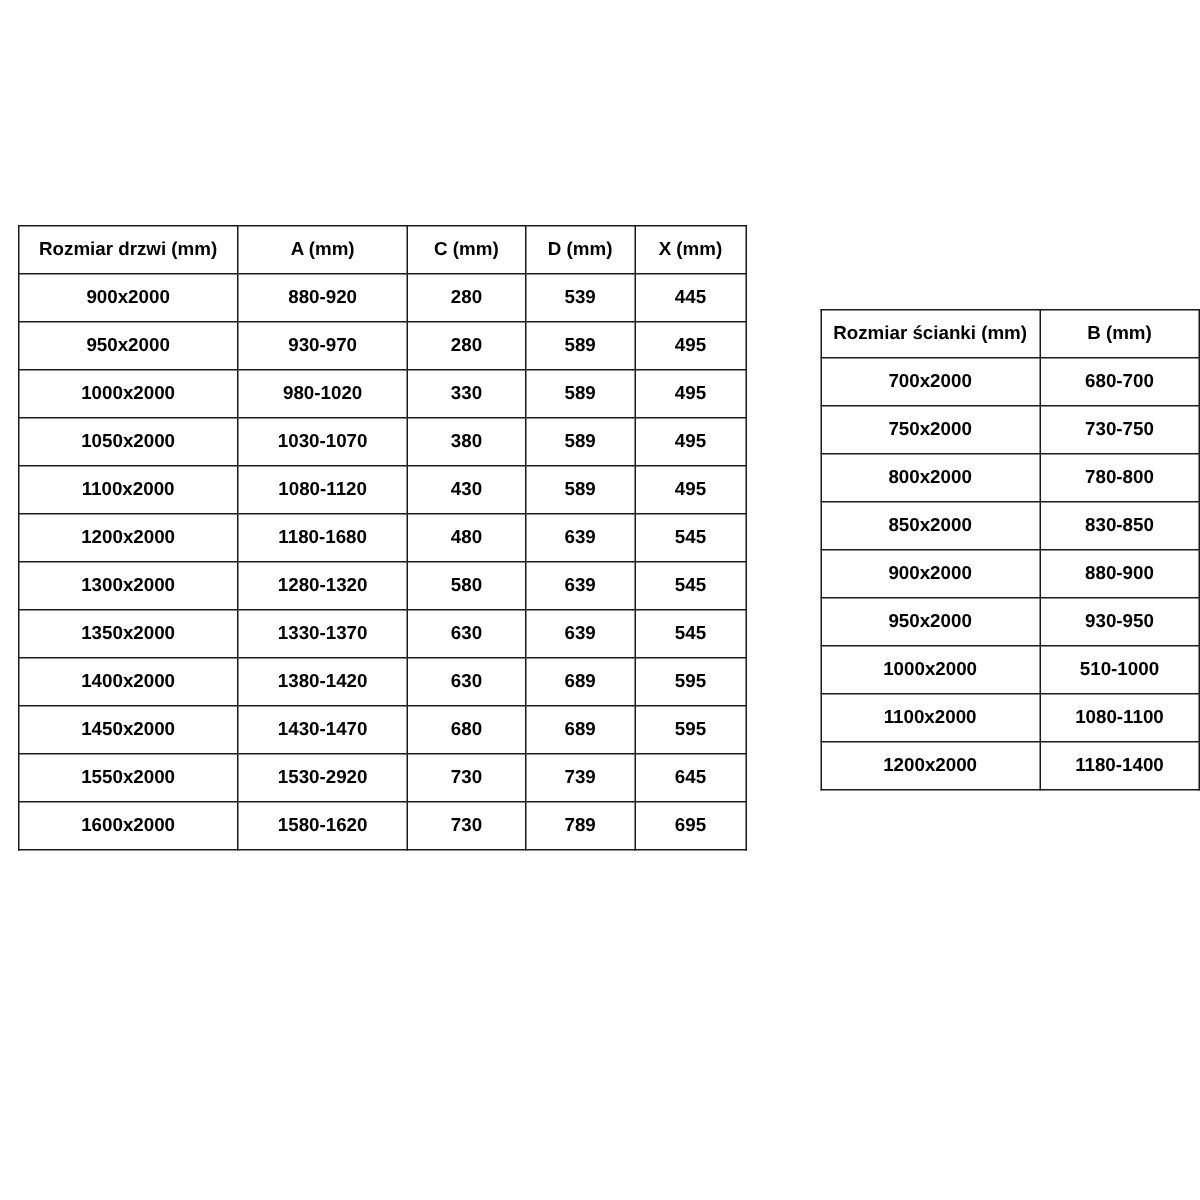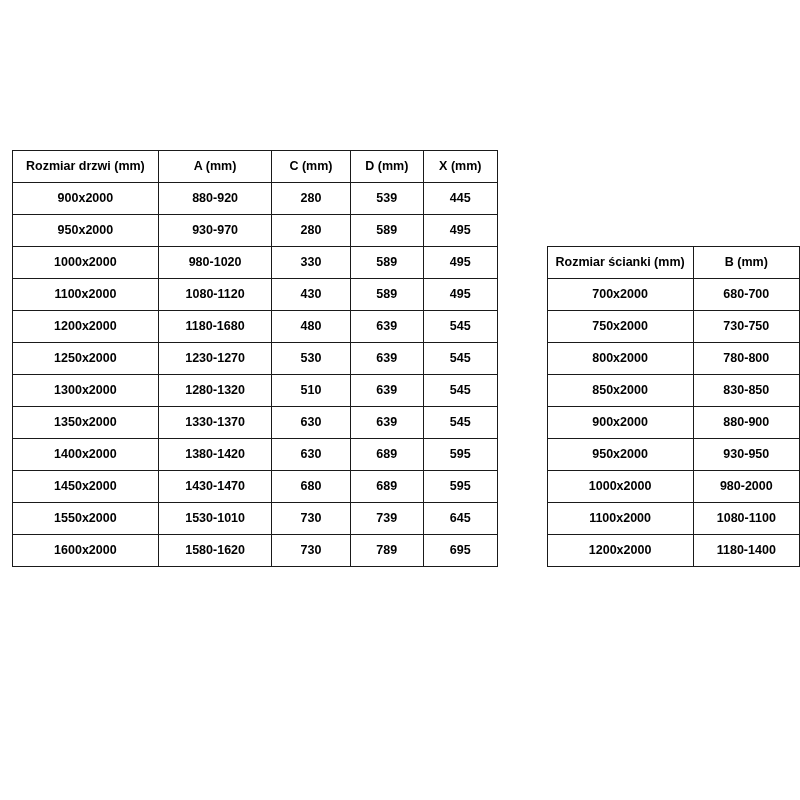--- a/index.html
+++ b/index.html
@@ -16,21 +16,21 @@
     overflow: hidden;
   }
   .sheet {
     position: absolute;
     top: 150px;
     left: 0;
     width: 800px;
   }
   .tables-row {
     display: flex;
-    align-items: flex-end;
+    align-items: center;
     justify-content: flex-start;
   }
   .table-wrap-left {
     margin-left: 12px;
   }
   .table-wrap-right {
     margin-left: 49px;
     margin-top: 15px;
   }
   table {
@@ -103,44 +103,44 @@
             <td>495</td>
           </tr>
           <tr>
             <td>1000x2000</td>
             <td>980-1020</td>
             <td>330</td>
             <td>589</td>
             <td>495</td>
           </tr>
           <tr>
+            <td>1050x2000</td>
+            <td>1030-1070</td>
+            <td>380</td>
+            <td>589</td>
+            <td>495</td>
+          </tr>
+          <tr>
             <td>1100x2000</td>
             <td>1080-1120</td>
             <td>430</td>
             <td>589</td>
             <td>495</td>
           </tr>
           <tr>
             <td>1200x2000</td>
             <td>1180-1680</td>
             <td>480</td>
             <td>639</td>
             <td>545</td>
           </tr>
           <tr>
-            <td>1250x2000</td>
-            <td>1230-1270</td>
-            <td>530</td>
-            <td>639</td>
-            <td>545</td>
-          </tr>
-          <tr>
             <td>1300x2000</td>
             <td>1280-1320</td>
-            <td>510</td>
+            <td>580</td>
             <td>639</td>
             <td>545</td>
           </tr>
           <tr>
             <td>1350x2000</td>
             <td>1330-1370</td>
             <td>630</td>
             <td>639</td>
             <td>545</td>
           </tr>
@@ -153,21 +153,21 @@
           </tr>
           <tr>
             <td>1450x2000</td>
             <td>1430-1470</td>
             <td>680</td>
             <td>689</td>
             <td>595</td>
           </tr>
           <tr>
             <td>1550x2000</td>
-            <td>1530-1010</td>
+            <td>1530-2920</td>
             <td>730</td>
             <td>739</td>
             <td>645</td>
           </tr>
           <tr>
             <td>1600x2000</td>
             <td>1580-1620</td>
             <td>730</td>
             <td>789</td>
             <td>695</td>
@@ -208,21 +208,21 @@
           <tr>
             <td>900x2000</td>
             <td>880-900</td>
           </tr>
           <tr>
             <td>950x2000</td>
             <td>930-950</td>
           </tr>
           <tr>
             <td>1000x2000</td>
-            <td>980-2000</td>
+            <td>510-1000</td>
           </tr>
           <tr>
             <td>1100x2000</td>
             <td>1080-1100</td>
           </tr>
           <tr>
             <td>1200x2000</td>
             <td>1180-1400</td>
           </tr>
         </tbody>

